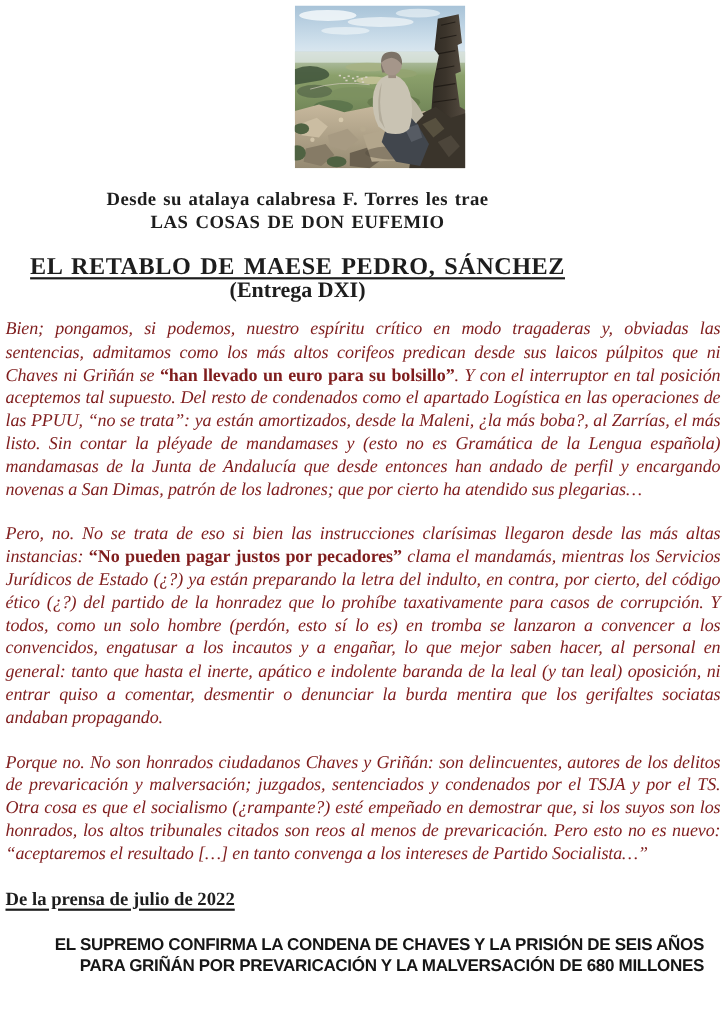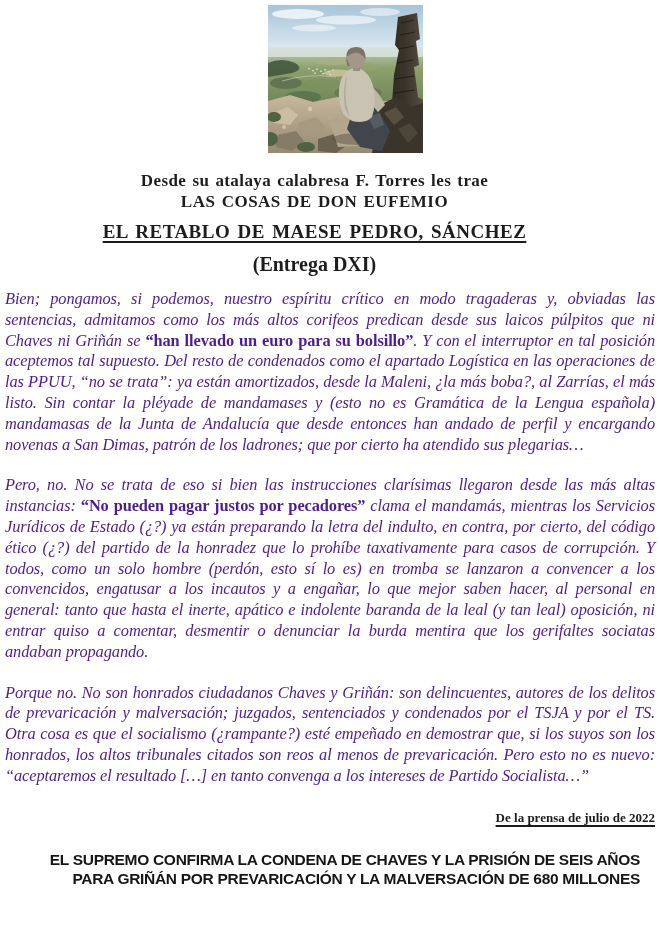--- a/index.html
+++ b/index.html
@@ -3,33 +3,33 @@
 <meta charset="utf-8">
 <style>
   html,body{margin:0;padding:0;background:#ffffff;}
   body{width:660px;height:931px;overflow:hidden;
        font-family:"Liberation Serif","DejaVu Serif",serif;color:#1d1d1d;}
   .page{position:relative;width:660px;height:931px;background:#ffffff;}
 
   .photo{position:absolute;left:268px;top:5px;width:155px;height:148px;}
   .photo svg{display:block;}
 
-  .center{position:absolute;left:0;width:541px;text-align:center;font-weight:bold;margin-left:44px;}
+  .center{position:absolute;left:0;width:541px;text-align:center;font-weight:bold;}
   .byline{top:170px;font-size:17px;line-height:21px;letter-spacing:.4px;word-spacing:1.5px;}
   .series{top:191px;font-size:17px;line-height:21px;letter-spacing:.5px;word-spacing:1.5px;}
-  .title{top:221px;font-size:19px;line-height:22px;letter-spacing:.5px;word-spacing:2px;
+  .title{top:231px;font-size:22px;line-height:22px;letter-spacing:.5px;word-spacing:2px;
          text-decoration:underline;text-decoration-thickness:2px;text-underline-offset:3px;}
   .entrega{top:254px;font-size:20px;line-height:21px;}
 
   .article{position:absolute;top:289px;left:5px;width:650px;}
   .para{margin:0 0 20px 0;font-style:italic;font-size:16.4px;line-height:20.8px;
-        text-align:justify;letter-spacing:-0.1px;color:#4c1d95;}
+        text-align:justify;letter-spacing:-0.1px;color:#7f1d1d;}
   .run-bold{font-weight:bold;font-style:normal;}
 
-  .press-heading{margin:0 auto;text-align:right;font-weight:bold;font-size:13px;line-height:22px;
+  .press-heading{margin:0 auto;text-align:left;font-weight:bold;font-size:17px;line-height:22px;
         text-decoration:underline;text-decoration-thickness:1.5px;text-underline-offset:3px;}
   .press-headline{width:620px;margin:21px auto 0 auto;text-align:right;font-weight:bold;
         font-family:"Liberation Sans","DejaVu Sans",sans-serif;
         font-size:15.5px;line-height:19.5px;letter-spacing:-0.3px;color:#161616;}
 </style>
 </head>
 <body>
 
 <div class="page">
 

